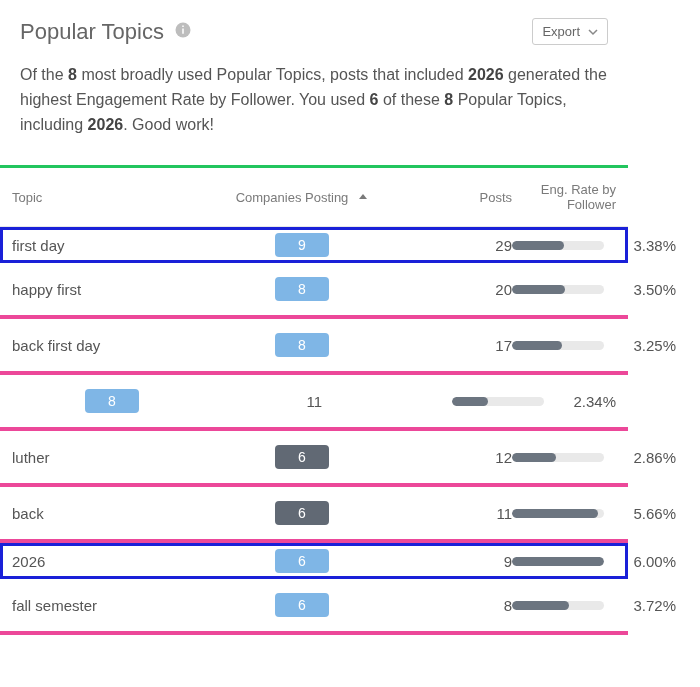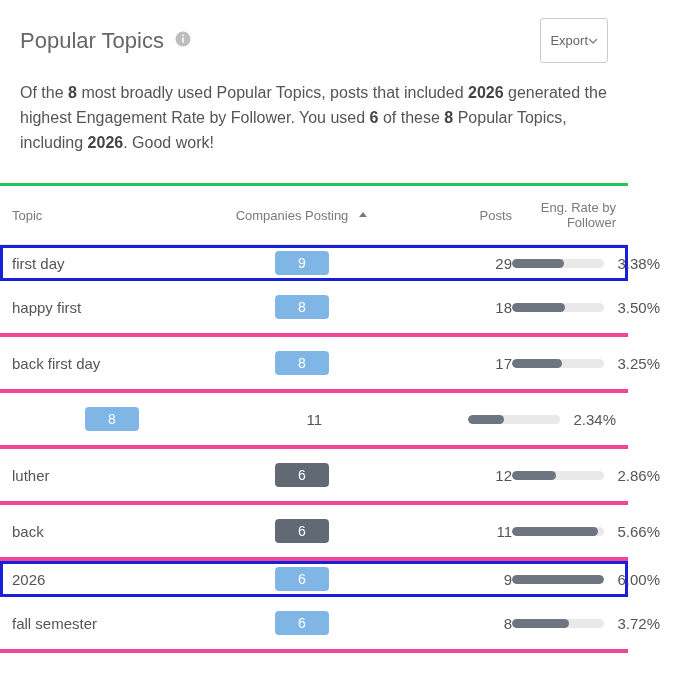--- a/index.html
+++ b/index.html
@@ -30,26 +30,26 @@
     font-weight: 400;
     color: #666;
   }
   .info-icon {
     width: 18px; height: 18px;
     color: #bdbdbd;
   }
   .export-btn {
     display: inline-flex;
     align-items: center;
-    gap: 0;
+    gap: 8px;
     border: 1px solid #ccc;
     background: #fff;
     color: #666;
     font-size: 13px;
-    padding: 14px 9px;
+    padding: 5px 9px;
     border-radius: 3px;
     cursor: pointer;
   }
   .chev {
     width: 10px; height: 10px;
     color: #888;
   }
   .summary {
     padding: 8px 20px 28px 20px;
     font-size: 16px;
@@ -101,21 +101,21 @@
     font-size: 14px;
     padding: 4px 14px;
     border-radius: 4px;
   }
   .badge.blue  { background: #7fb6e6; }
   .badge.gray  { background: #616974; }
   .eng-cell {
     display: flex;
     align-items: center;
     justify-content: flex-end;
-    gap: 0;
+    gap: 16px;
   }
   .bar-track {
     width: 92px;
     height: 9px;
     background: #e9e9e9;
     border-radius: 5px;
     overflow: hidden;
   }
   .bar-fill {
     height: 100%;
@@ -181,21 +181,21 @@
               </div>
               <div class="eng-val">3.38%</div>
             </div>
           </div>
         </div>
         <div class="row">
           <div class="col-topic">happy first</div>
           <div class="col-comp">
             <span class="badge blue">8</span>
           </div>
-          <div class="col-posts">18</div>
+          <div class="col-posts">20</div>
           <div class="col-eng">
             <div class="eng-cell">
               <div class="bar-track">
                 <div class="bar-fill" style="width: 58%;"></div>
               </div>
               <div class="eng-val">3.50%</div>
             </div>
           </div>
         </div>
         <div class="row">

